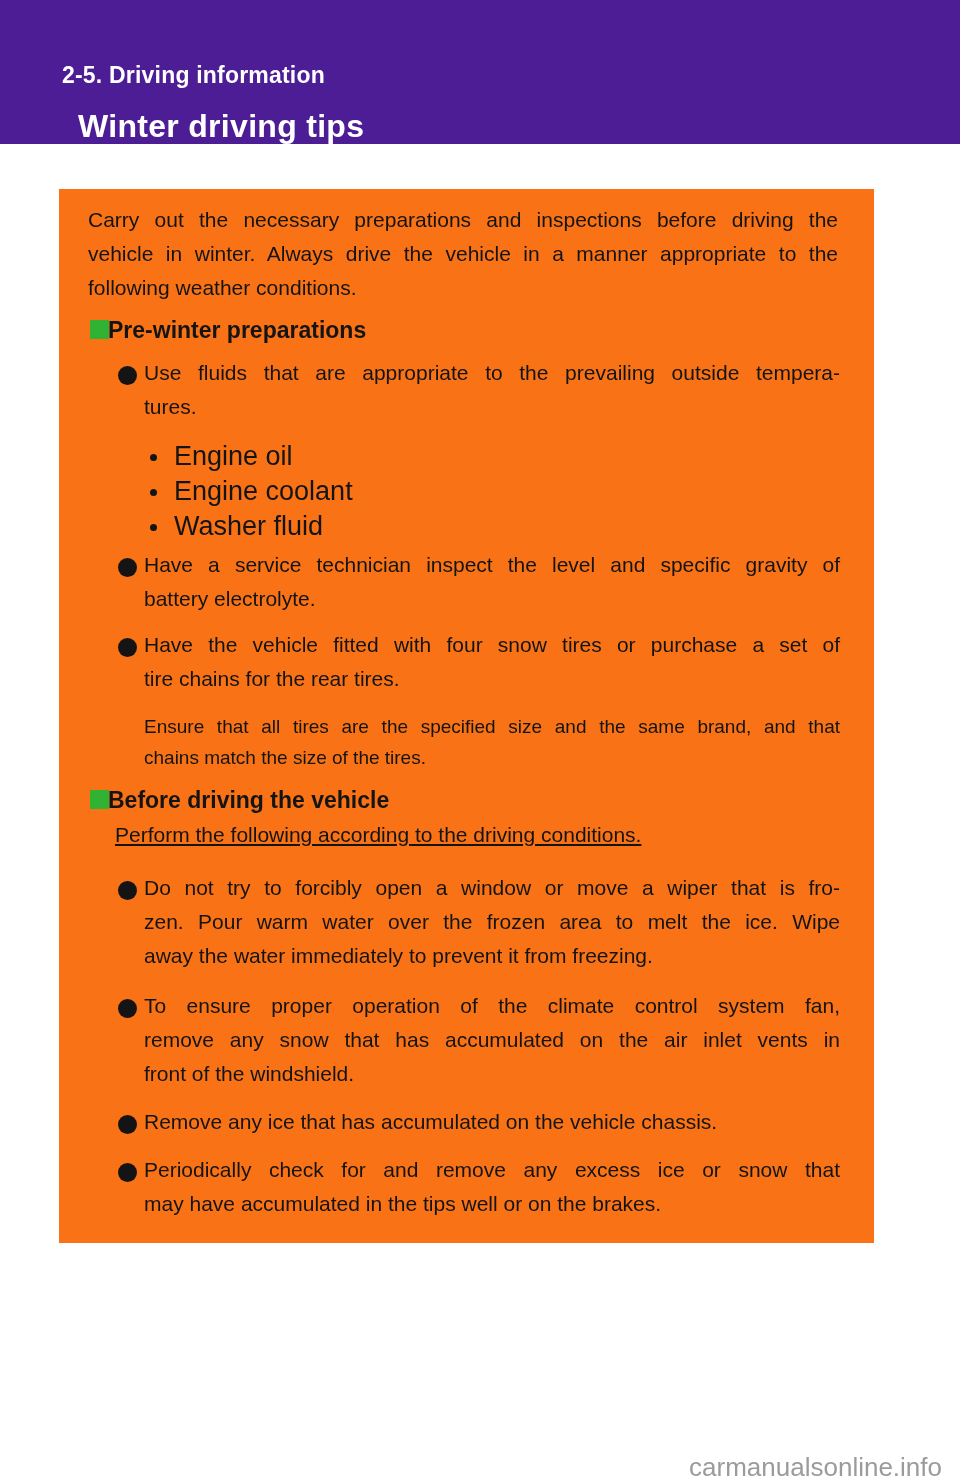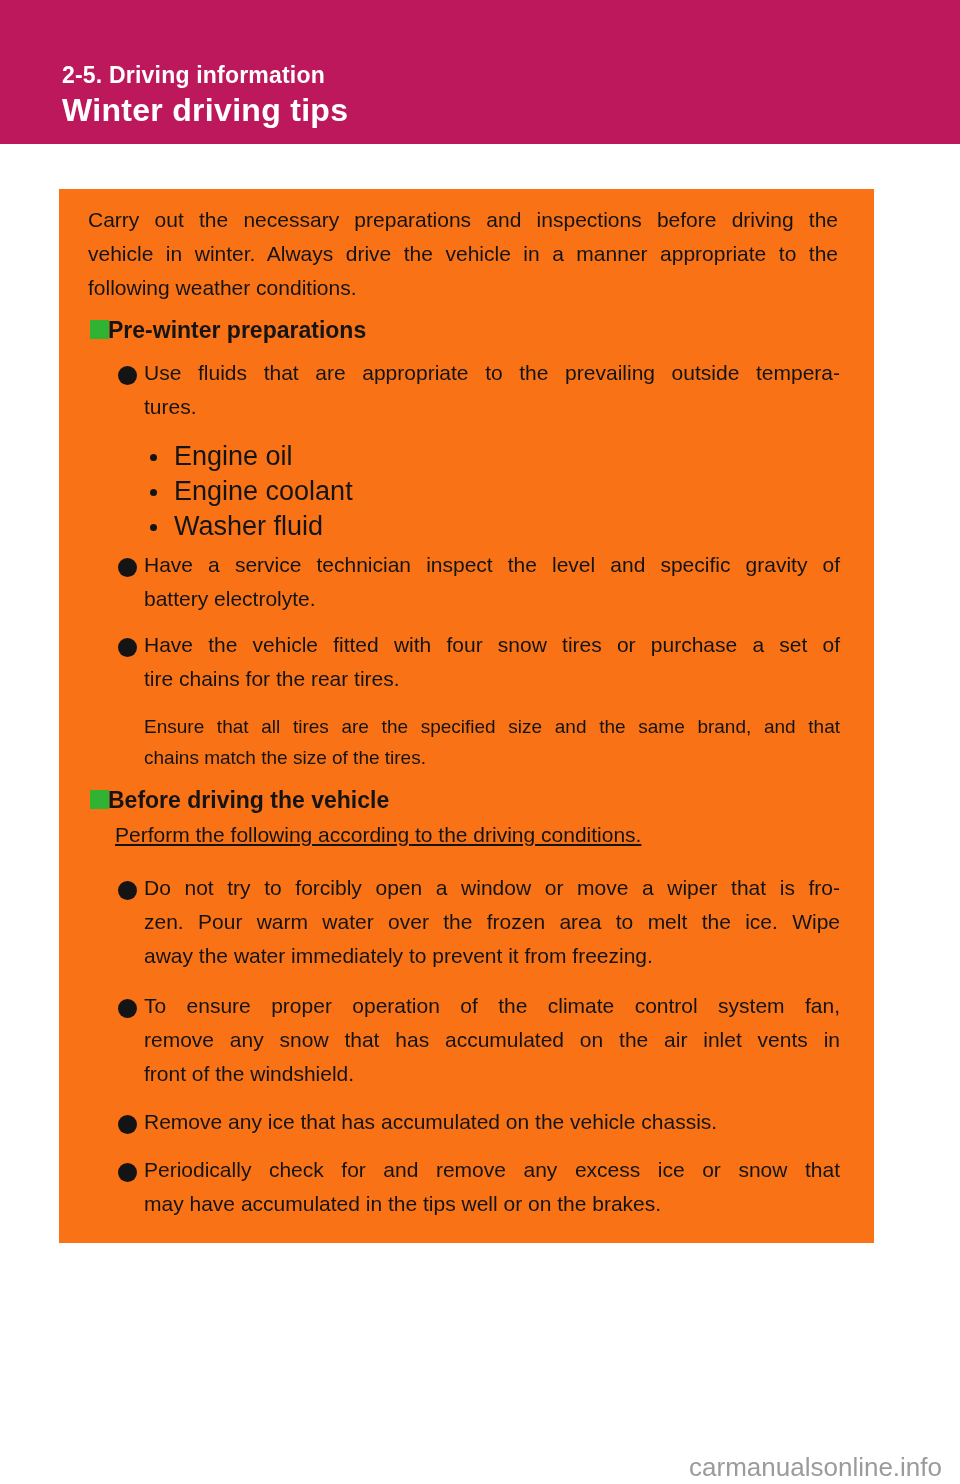--- a/index.html
+++ b/index.html
@@ -7,29 +7,29 @@
     width:960px;height:1484px;
     background:#ffffff;
     font-family:"Liberation Sans",sans-serif;
     color:#141414;
     position:relative;
     overflow:hidden;
   }
   
   .band{
     position:absolute;left:0;top:0;width:960px;height:144px;
-    background:#be185d;
+    background:#4c1d95;
   }
   .crumb{
     position:absolute;left:62px;top:62px;
     font-size:23px;font-weight:bold;line-height:26px;color:#ffffff;
     letter-spacing:.2px;
   }
   .title{
-    position:absolute;left:62px;top:90px;margin:0;
+    position:absolute;left:62px;top:90px;margin:16px;
     font-size:32px;font-weight:bold;line-height:40px;color:#ffffff;
     letter-spacing:.3px;
   }
   
   .box{
     position:absolute;left:59px;top:189px;width:815px;height:1054px;
     background:#f97316;
   }
   .blk{position:absolute;}
   .ln{line-height:34px;font-size:21px;}

